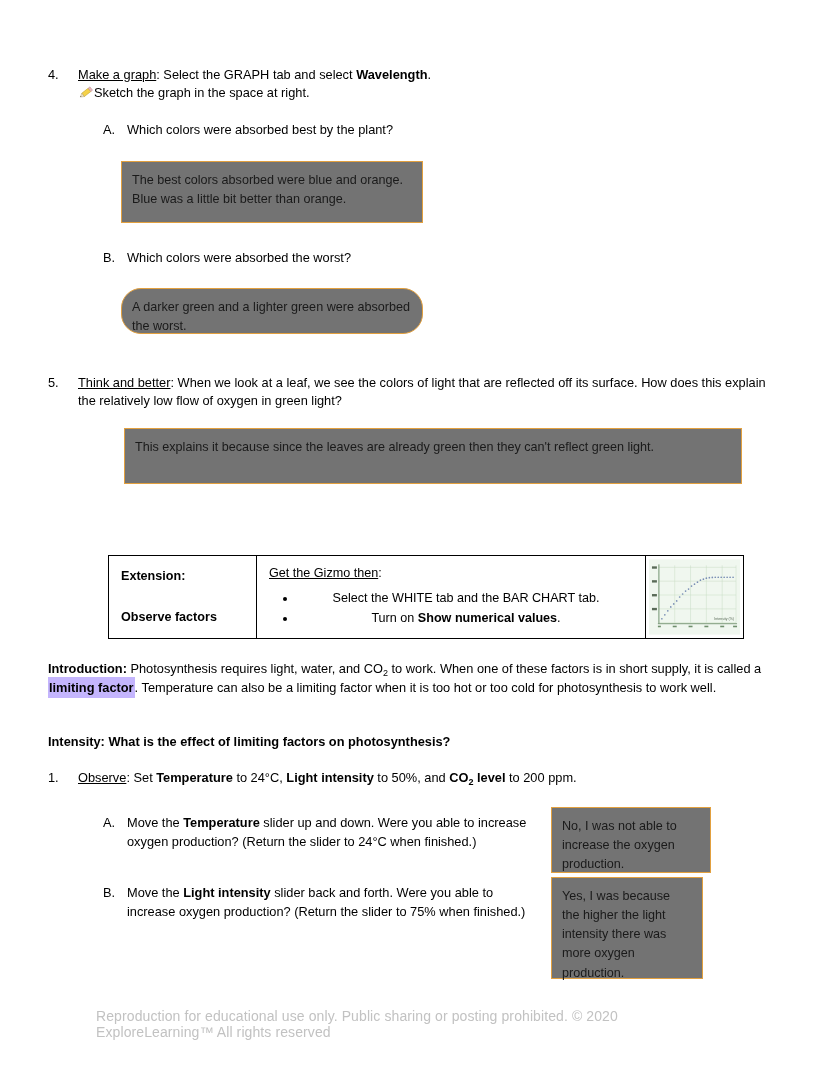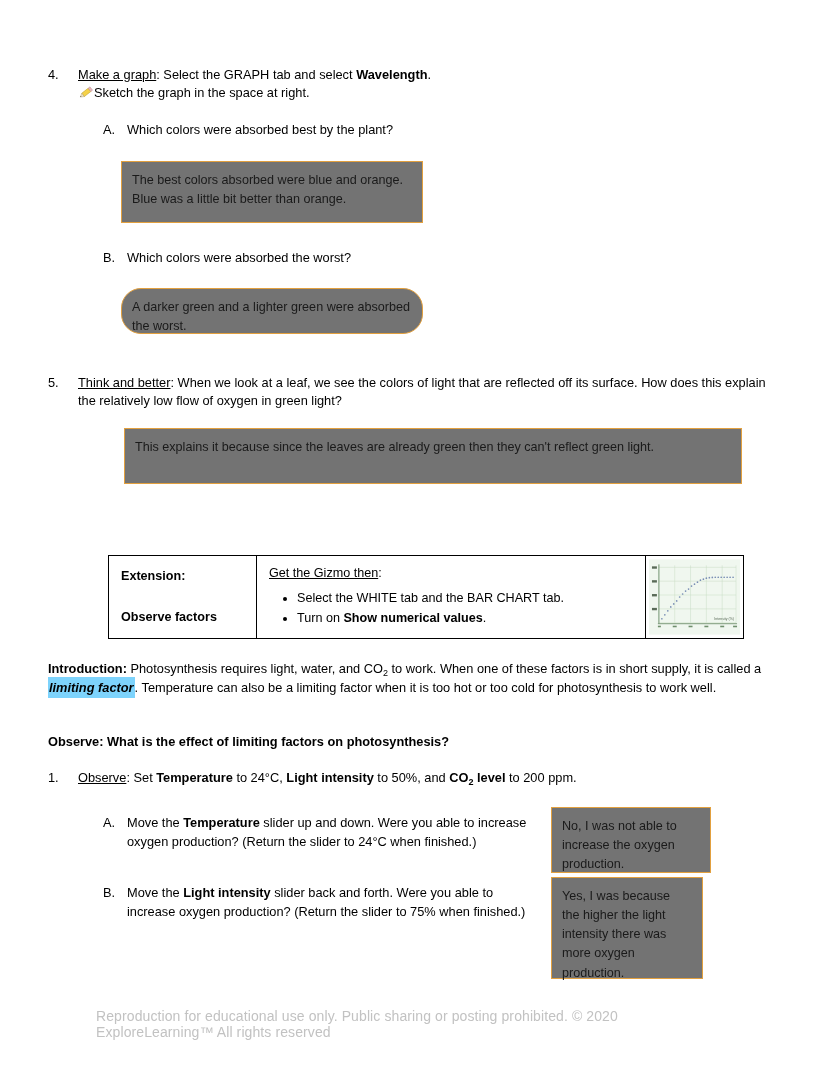--- a/index.html
+++ b/index.html
@@ -82,20 +82,21 @@
   .extcell-left .l2 { margin-top: 25px; }
   .extcell-mid {
     flex: 1;
     padding: 8px 10px 8px 12px;
     font-size: 12.6px;
     line-height: 1.45;
   }
   .extcell-mid ul {
     margin: 7px 0 0 0;
     padding-left: 28px;
+    text-align: center;
   }
   .extcell-mid li { margin-bottom: 1px; }
   .extcell-right {
     width: 98px;
     flex: 0 0 98px;
     border-left: 1.6px solid #000;
     padding: 3px;
     display: flex;
     align-items: center;
     justify-content: center;
@@ -103,21 +104,21 @@
 
   
   .thumb { width: 92px; height: 76px; display: block; }
 
   
   .para {
     position: absolute;
     font-size: 12.8px;
     line-height: 1.48;
   }
-  .hl { background: #7dd3fc; font-weight: bold; padding: 3px 1px; font-style: italic; }
+  .hl { background: #c4b5fd; font-weight: bold; padding: 3px 1px; }
 
   
   .footer {
     position: absolute;
     font-size: 14px;
     color: #c2c2c2;
     letter-spacing: .1px;
   }
 </style>
 </head>
@@ -244,21 +245,21 @@
         <text x="86" y="61" font-family="Liberation Sans, sans-serif" font-size="3.6" fill="#5a6b58" text-anchor="end">Intensity (%)</text>
       </svg>
     </div>
   </div>
 
   <div class="para" style="left:48px; top:660px; width:730px;">
     <b>Introduction:</b><span> Photosynthesis requires light, water, and CO</span><sub>2</sub><span> to work. When one of these factors is in short supply, it is called a </span><span class="hl">limiting factor</span><span>. Temperature can also be a limiting factor when it is too hot or too cold for photosynthesis to work well.</span>
   </div>
 
   <div class="para" style="left:48px; top:733px; width:730px; font-weight:bold;">
-    <span>Observe:</span><span> What is the effect of limiting factors on photosynthesis?</span>
+    <span>Intensity:</span><span> What is the effect of limiting factors on photosynthesis?</span>
   </div>
 
   <div class="qitem" style="left:48px; top:769px; width:728px;">
     <div class="qnum">1.</div>
     <div class="qbody">
       <span class="ul">Observe</span><span>: Set </span><b>Temperature</b><span> to 24°C, </span><b>Light intensity</b><span> to 50%, and </span><b>CO</b><b><sub>2</sub></b><b> level</b><span> to 200 ppm.</span>
     </div>
   </div>
 
   <div class="sitem" style="left:103px; top:814px; width:440px;">

